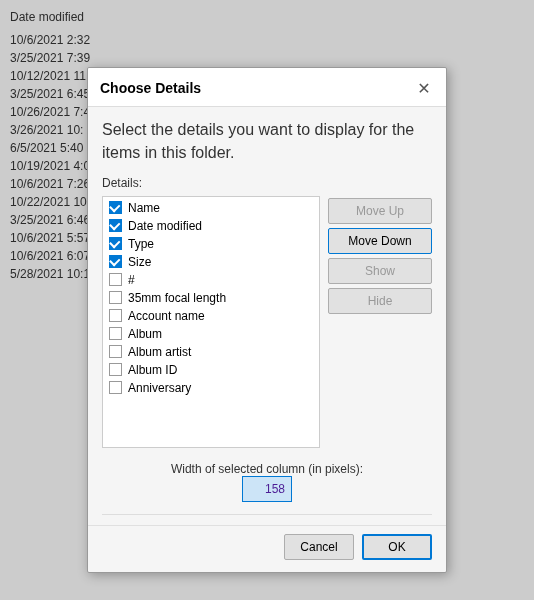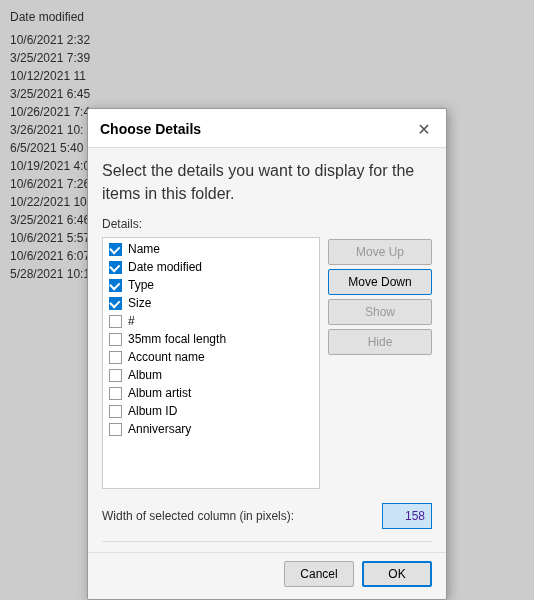--- a/index.html
+++ b/index.html
@@ -43,21 +43,21 @@
     }
 
     
     .dialog-overlay {
       position: absolute;
       top: 0; left: 0;
       width: 534px;
       height: 600px;
       background: rgba(0,0,0,0.15);
       display: flex;
-      align-items: flex-end;
+      align-items: center;
       justify-content: center;
       padding-top: 40px;
     }
 
     .dialog {
       background: #f5f5f5;
       border: 1px solid #999;
       box-shadow: 2px 2px 12px rgba(0,0,0,0.3);
       width: 360px;
       border-radius: 2px;
@@ -201,20 +201,21 @@
     }
 
     .side-btn.active {
       border-color: #0078d4;
     }
 
     .width-row {
       display: flex;
       align-items: center;
       justify-content: space-between;
+      flex-direction: column;
     }
 
     .width-label {
       font-size: 12px;
       color: #333;
     }
 
     .width-input {
       width: 50px;
       height: 26px;

